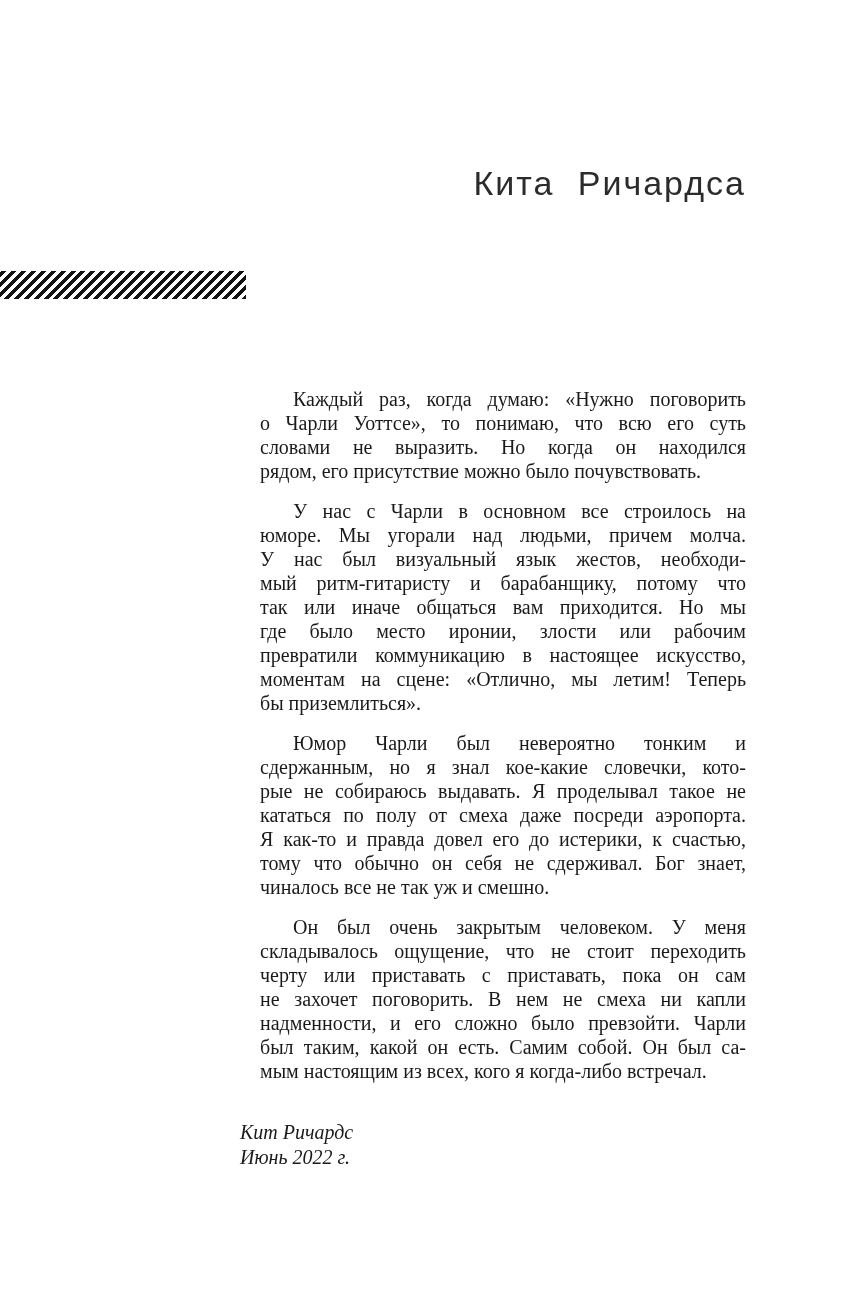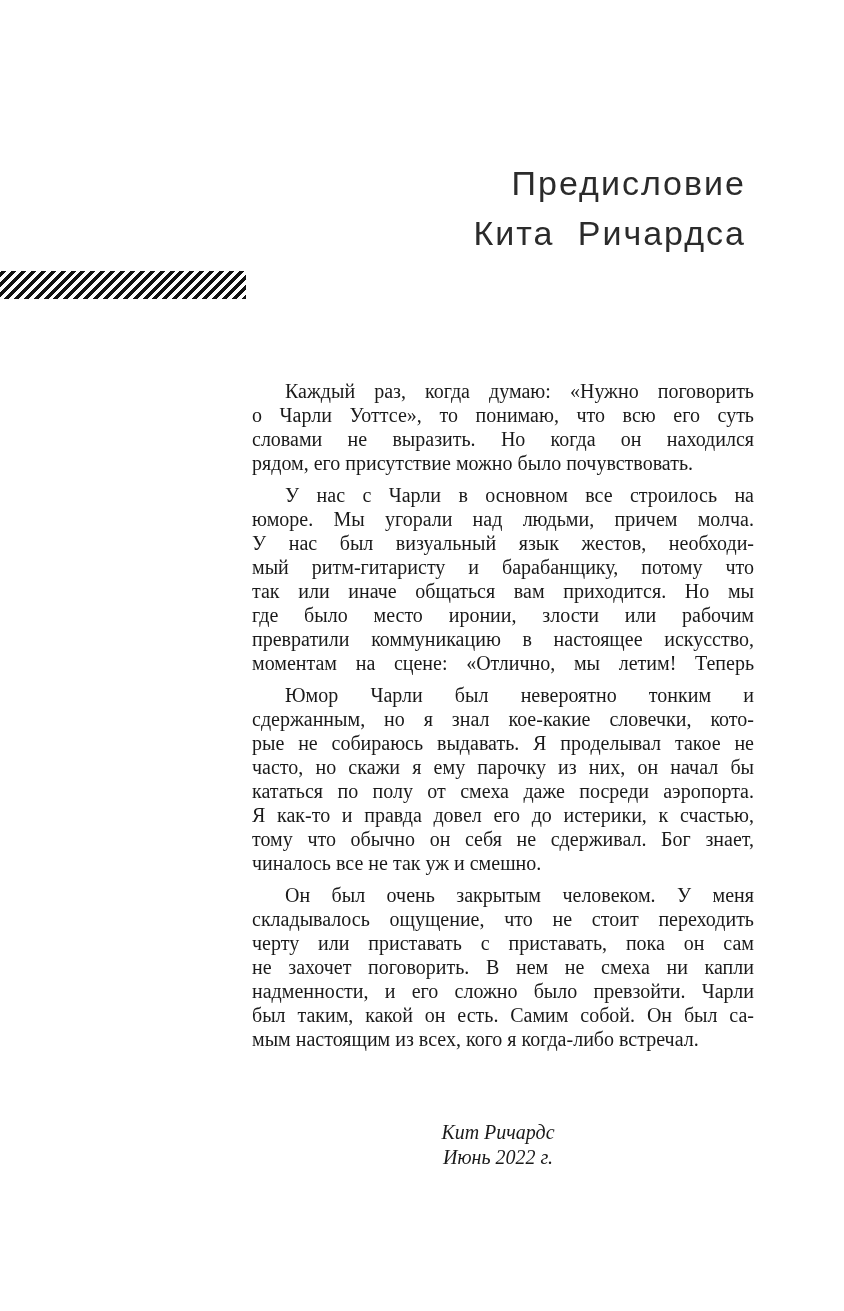--- a/index.html
+++ b/index.html
@@ -43,54 +43,53 @@
   }
   .body-text {
     position: absolute;
     top: 371px;
     left: 244px;
     width: 518px;
     font-size: 20px;
     line-height: 24px;
   }
   .paragraph {
-    margin: 8px;
+    margin: 16px;
   }
   .para-line {
     text-align: justify;
     text-align-last: justify;
     white-space: nowrap;
   }
   .para-line.last {
     text-align-last: left;
     white-space: normal;
   }
   .para-line.first {
     text-indent: 33px;
   }
   .signature {
     position: absolute;
     top: 1120px;
-    left: 246px;
+    left: 240px;
     width: 518px;
     box-sizing: border-box;
     padding-right: 14px;
-    text-align: center;
+    text-align: left;
     font-style: italic;
     font-size: 20px;
     line-height: 25px;
   }
 </style>
 </head>
 <body>
 
 <div class="page">
 
   <div class="title">
-    <div>Предисловие</div>
     <div>Кита Ричардса</div>
   </div>
 
   <div class="hatch"></div>
 
   <div class="body-text">
       <div class="paragraph">
         <div class="para-line first">Каждый раз, когда думаю: «Нужно поговорить</div>
         <div class="para-line">о Чарли Уоттсе», то понимаю, что всю его суть</div>
         <div class="para-line">словами не выразить. Но когда он находился</div>
@@ -98,26 +97,26 @@
       </div>
       <div class="paragraph">
         <div class="para-line first">У нас с Чарли в основном все строилось на</div>
         <div class="para-line">юморе. Мы угорали над людьми, причем молча.</div>
         <div class="para-line">У нас был визуальный язык жестов, необходи-</div>
         <div class="para-line">мый ритм-гитаристу и барабанщику, потому что</div>
         <div class="para-line">так или иначе общаться вам приходится. Но мы</div>
         <div class="para-line">где было место иронии, злости или рабочим</div>
         <div class="para-line">превратили коммуникацию в настоящее искусство,</div>
         <div class="para-line">моментам на сцене: «Отлично, мы летим! Теперь</div>
+        <div class="para-line last">бы приземлиться».</div>
       </div>
       <div class="paragraph">
         <div class="para-line first">Юмор Чарли был невероятно тонким и</div>
         <div class="para-line">сдержанным, но я знал кое-какие словечки, кото-</div>
         <div class="para-line">рые не собираюсь выдавать. Я проделывал такое не</div>
-        <div class="para-line">часто, но скажи я ему парочку из них, он начал бы</div>
         <div class="para-line">кататься по полу от смеха даже посреди аэропорта.</div>
         <div class="para-line">Я как-то и правда довел его до истерики, к счастью,</div>
         <div class="para-line">тому что обычно он себя не сдерживал. Бог знает,</div>
         <div class="para-line last">чиналось все не так уж и смешно.</div>
       </div>
       <div class="paragraph">
         <div class="para-line first">Он был очень закрытым человеком. У меня</div>
         <div class="para-line">складывалось ощущение, что не стоит переходить</div>
         <div class="para-line">черту или приставать с приставать, пока он сам</div>
         <div class="para-line">не захочет поговорить. В нем не смеха ни капли</div>

